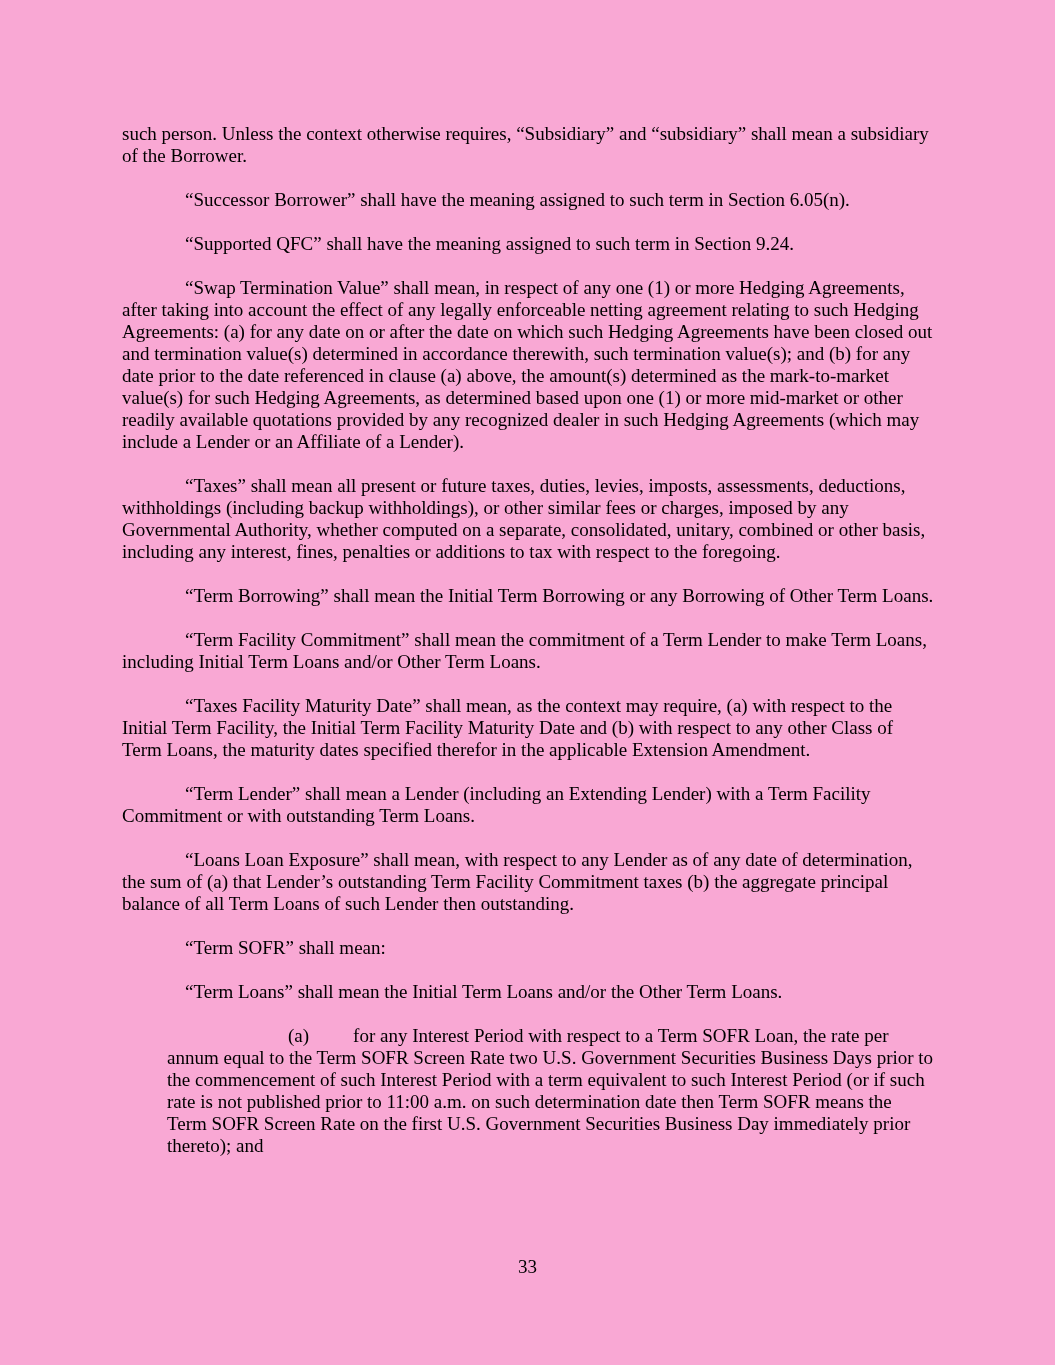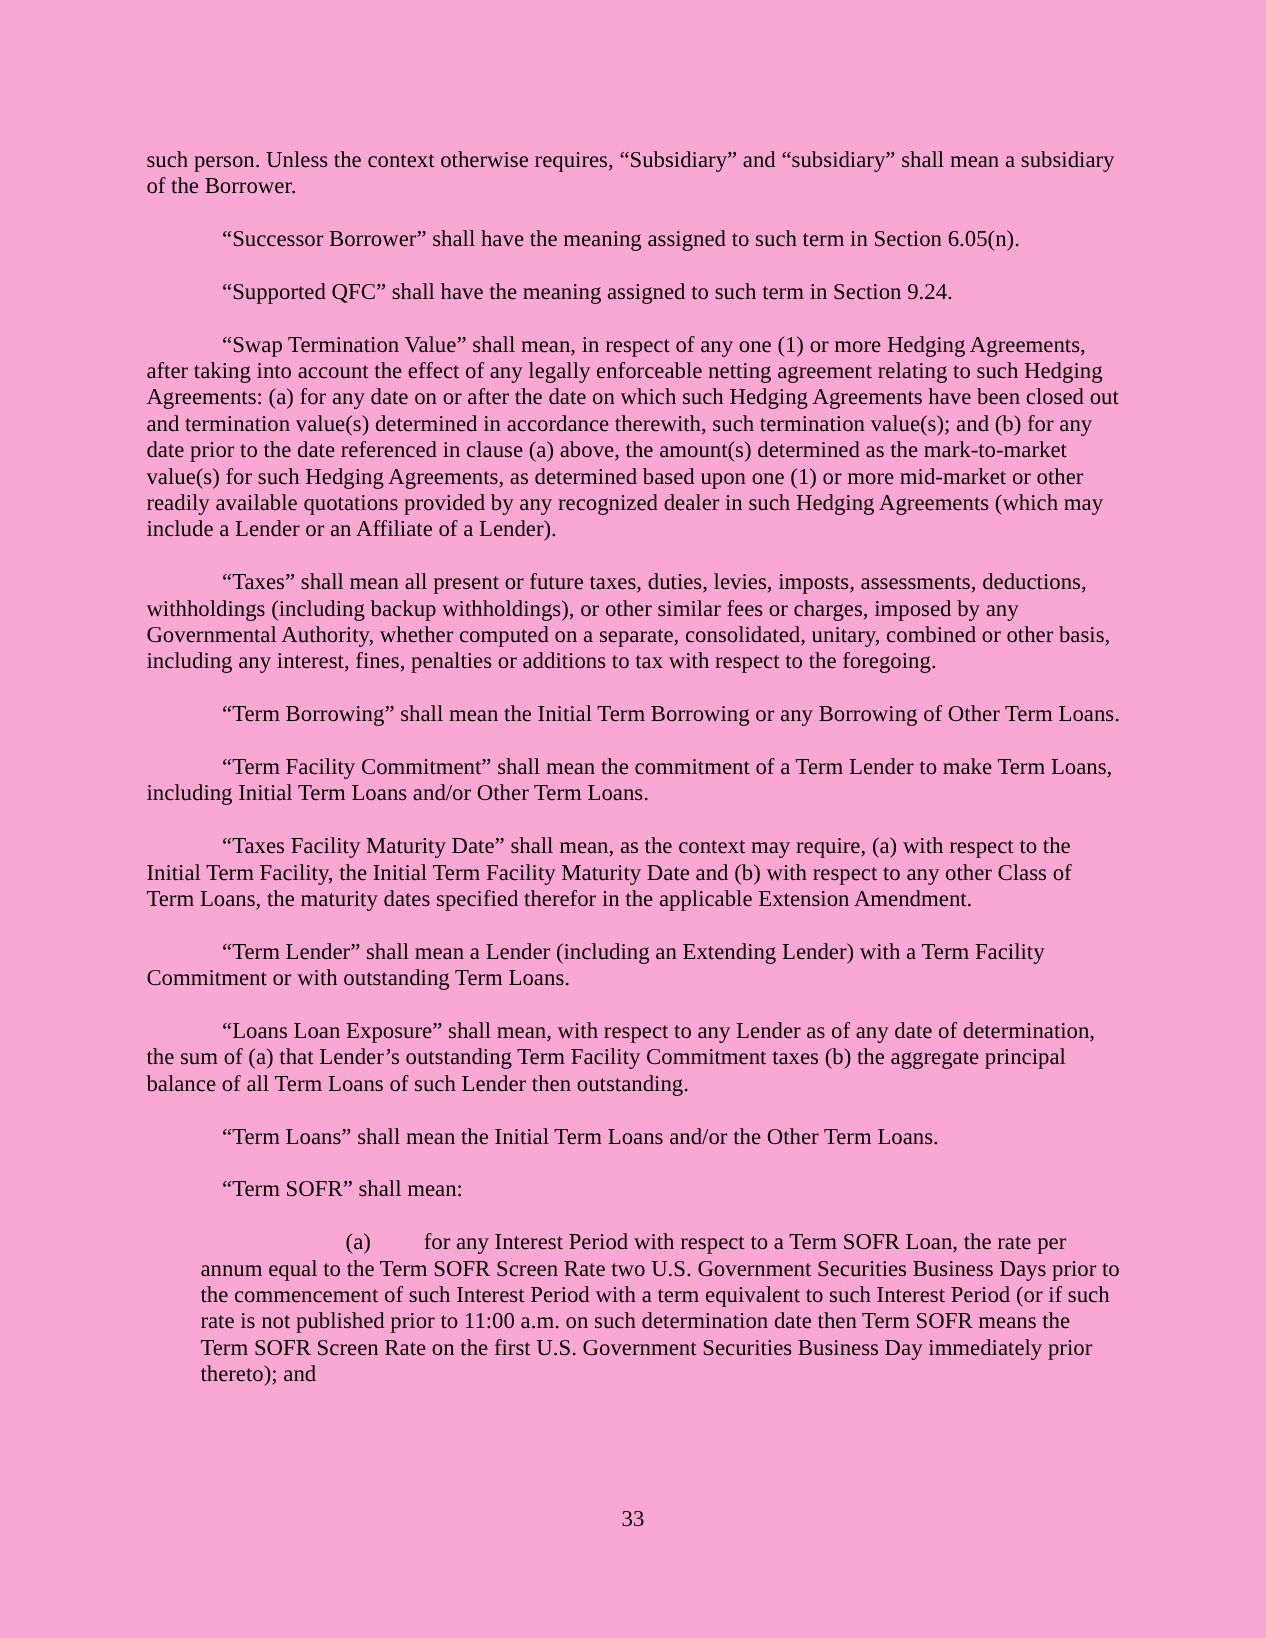--- a/index.html
+++ b/index.html
@@ -52,18 +52,18 @@
       <p class="flow"><span>such person. Unless the context otherwise requires, “Subsidiary” and “subsidiary” shall mean a subsidiary of the Borrower.</span></p>
       <p class="indent"><span>“</span><span class="u">Successor Borrower</span><span>” shall have the meaning assigned to such term in </span><span class="u">Section 6.05(n)</span><span>.</span></p>
       <p class="indent"><span>“</span><span class="u">Supported QFC</span><span>” shall have the meaning assigned to such term in </span><span class="u">Section 9.24</span><span>.</span></p>
       <p class="indent"><span>“</span><span class="u">Swap Termination Value</span><span>” shall mean, in respect of any one (1) or more Hedging Agreements, after taking into account the effect of any legally enforceable netting agreement relating to such Hedging Agreements: (a) for any date on or after the date on which such Hedging Agreements have been closed out and termination value(s) determined in accordance therewith, such termination value(s); and (b) for any date prior to the date referenced in clause (a) above, the amount(s) determined as the mark-to-market value(s) for such Hedging Agreements, as determined based upon one (1) or more mid-market or other readily available quotations provided by any recognized dealer in such Hedging Agreements (which may include a Lender or an Affiliate of a Lender).</span></p>
       <p class="indent"><span>“</span><span class="u">Taxes</span><span>” shall mean all present or future taxes, duties, levies, imposts, assessments, deductions, withholdings (including backup withholdings), or other similar fees or charges, imposed by any Governmental Authority, whether computed on a separate, consolidated, unitary, combined or other basis, including any interest, fines, penalties or additions to tax with respect to the foregoing.</span></p>
       <p class="indent"><span>“</span><span class="u">Term Borrowing</span><span>” shall mean the Initial Term Borrowing or any Borrowing of Other Term Loans.</span></p>
       <p class="indent"><span>“</span><span class="u">Term Facility Commitment</span><span>” shall mean the commitment of a Term Lender to make Term Loans, including Initial Term Loans and/or Other Term Loans.</span></p>
       <p class="indent"><span>“</span><span class="u">Taxes Facility Maturity Date</span><span>” shall mean, as the context may require, (a) with respect to the Initial Term Facility, the Initial Term Facility Maturity Date and (b) with respect to any other Class of Term Loans, the maturity dates specified therefor in the applicable Extension Amendment.</span></p>
       <p class="indent"><span>“</span><span class="u">Term Lender</span><span>” shall mean a Lender (including an Extending Lender) with a Term Facility Commitment or with outstanding Term Loans.</span></p>
       <p class="indent"><span>“</span><span class="u">Loans Loan Exposure</span><span>” shall mean, with respect to any Lender as of any date of determination, the sum of (a) that Lender’s outstanding Term Facility Commitment </span><span class="u">taxes</span><span> (b) the aggregate principal balance of all Term Loans of such Lender then outstanding.</span></p>
+      <p class="indent"><span>“</span><span class="u">Term SOFR</span><span>” shall mean:</span></p>
       <p class="indent"><span>“</span><span class="u">Term Loans</span><span>” shall mean the Initial Term Loans and/or the Other Term Loans.</span></p>
-      <p class="indent"><span>“</span><span class="u">Term SOFR</span><span>” shall mean:</span></p>
       <p class="sub"><span>(a)</span><span class="tab"></span><span>for any Interest Period with respect to a Term SOFR Loan, the rate per annum equal to the Term SOFR Screen Rate two U.S. Government Securities Business Days prior to the commencement of such Interest Period with a term equivalent to such Interest Period (or if such rate is not published prior to 11:00 a.m. on such determination date then Term SOFR means the Term SOFR Screen Rate on the first U.S. Government Securities Business Day immediately prior thereto); and</span></p>
     </main>
   <div class="page-number">33</div>
 </div>
 
 </body></html>

